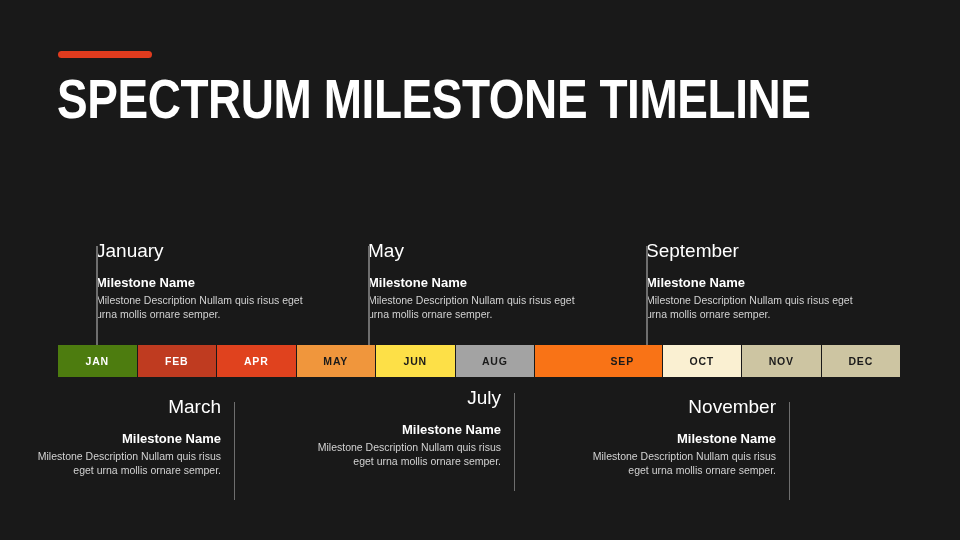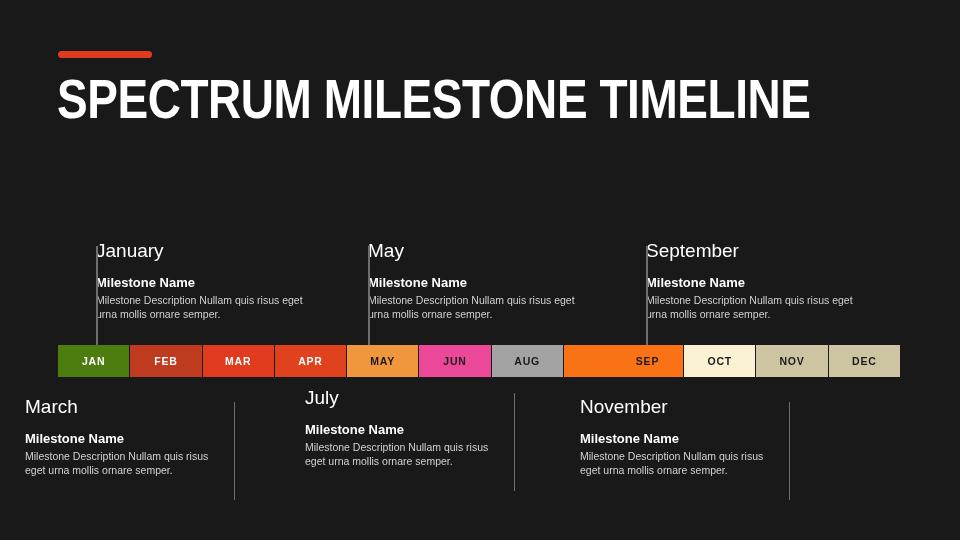--- a/index.html
+++ b/index.html
@@ -109,21 +109,21 @@
     margin: 0;
   }
 
   
   .milestone.top { }
   .milestone.top .connector { left: 0; top: 6px; height: 103px; }
   .milestone.top .body { text-align: left; }
 
   
   .milestone.bottom .connector { right: 0; top: 6px; height: 98px; }
-  .milestone.bottom .body { padding-right: 23px; text-align: left; }
+  .milestone.bottom .body { padding-right: 14px; text-align: right; }
 </style>
 </head>
 <body style="background: rgb(25, 25, 25);">
 
 <div id="slide">
 
   <div id="accent-bar" style="background: rgb(224, 59, 30);"></div>
   <div id="page-title">SPECTRUM MILESTONE TIMELINE</div>
 
   <div class="milestone top" style="left:96px; top:240px;">
@@ -149,24 +149,23 @@
     <div class="body">
       <p class="milestone-month">September</p>
       <p class="milestone-name">Milestone Name</p>
       <p class="milestone-desc">Milestone Description Nullam quis risus eget urna mollis ornare semper.</p>
     </div>
   </div>
 
   <div id="timeline-bar">
       <div class="month-segment" style="background: #4d7c0f; color: rgb(255, 255, 255);">JAN</div>
       <div class="month-segment" style="background: rgb(191, 59, 32); color: rgb(255, 255, 255);">FEB</div>
-      <div class="month-segment" style="background: rgb(224, 59, 30); color: rgb(255, 255, 255);">MAR</div>
       <div class="month-segment" style="background: rgb(224, 66, 30); color: rgb(255, 255, 255);">APR</div>
       <div class="month-segment" style="background: rgb(240, 150, 60); color: rgb(26, 26, 26);">MAY</div>
-      <div class="month-segment" style="background: #ec4899; color: rgb(26, 26, 26);">JUN</div>
+      <div class="month-segment" style="background: #fde047; color: rgb(26, 26, 26);">JUN</div>
       <div class="month-segment" style="background: #a3a3a3; color: rgb(26, 26, 26);">AUG</div>
       <div class="month-segment" style="background: #f97316; color: rgb(26, 26, 26); padding-left: 48px;">SEP</div>
       <div class="month-segment" style="background: rgb(250, 240, 210); color: rgb(26, 26, 26);">OCT</div>
       <div class="month-segment" style="background: rgb(205, 197, 162); color: rgb(26, 26, 26);">NOV</div>
       <div class="month-segment" style="background: rgb(205, 197, 162); color: rgb(26, 26, 26);">DEC</div>
     </div>
 
   <div class="milestone bottom" style="left:25px; top:396px;">
     <div class="connector" style="background: rgb(110, 110, 110);"></div>
     <div class="body">

